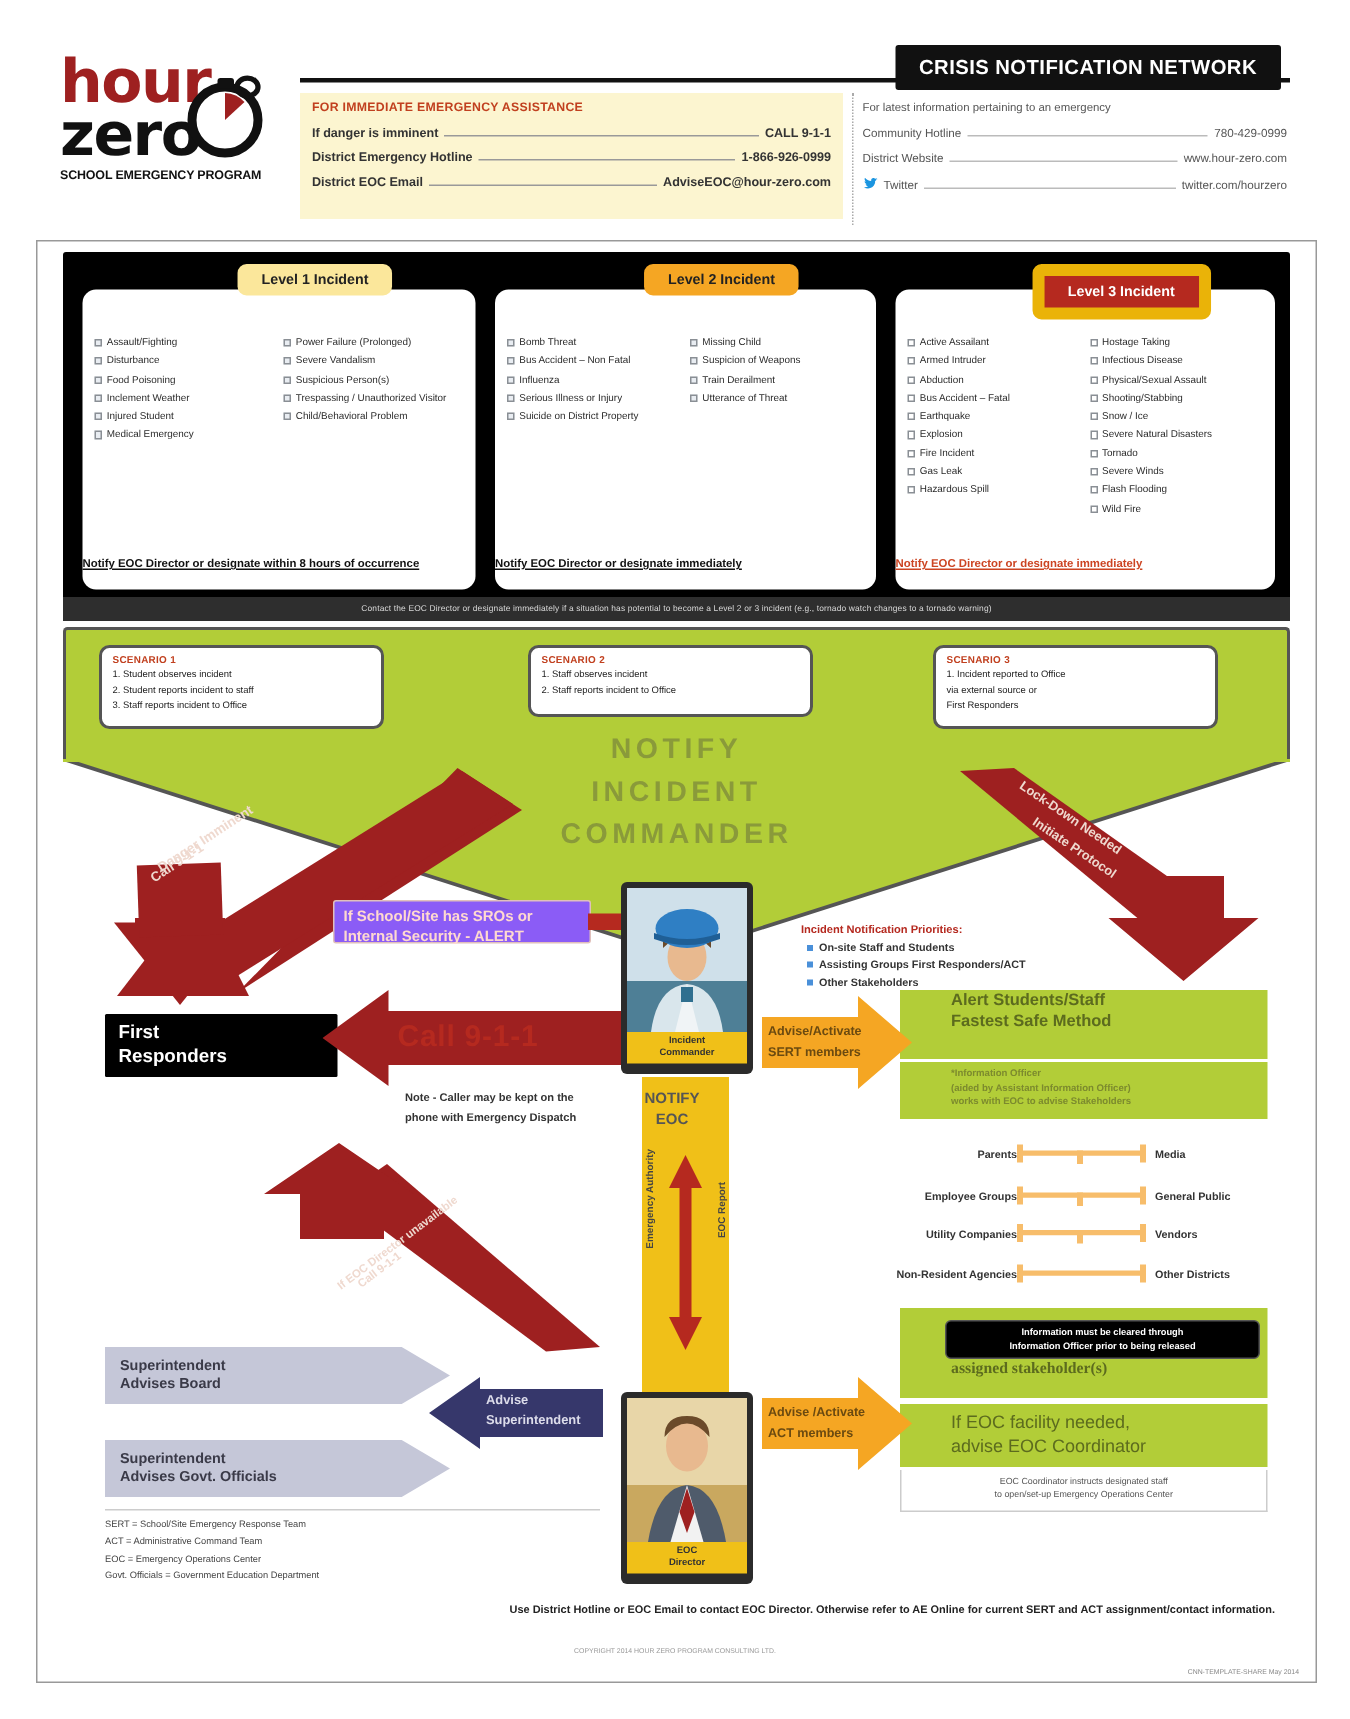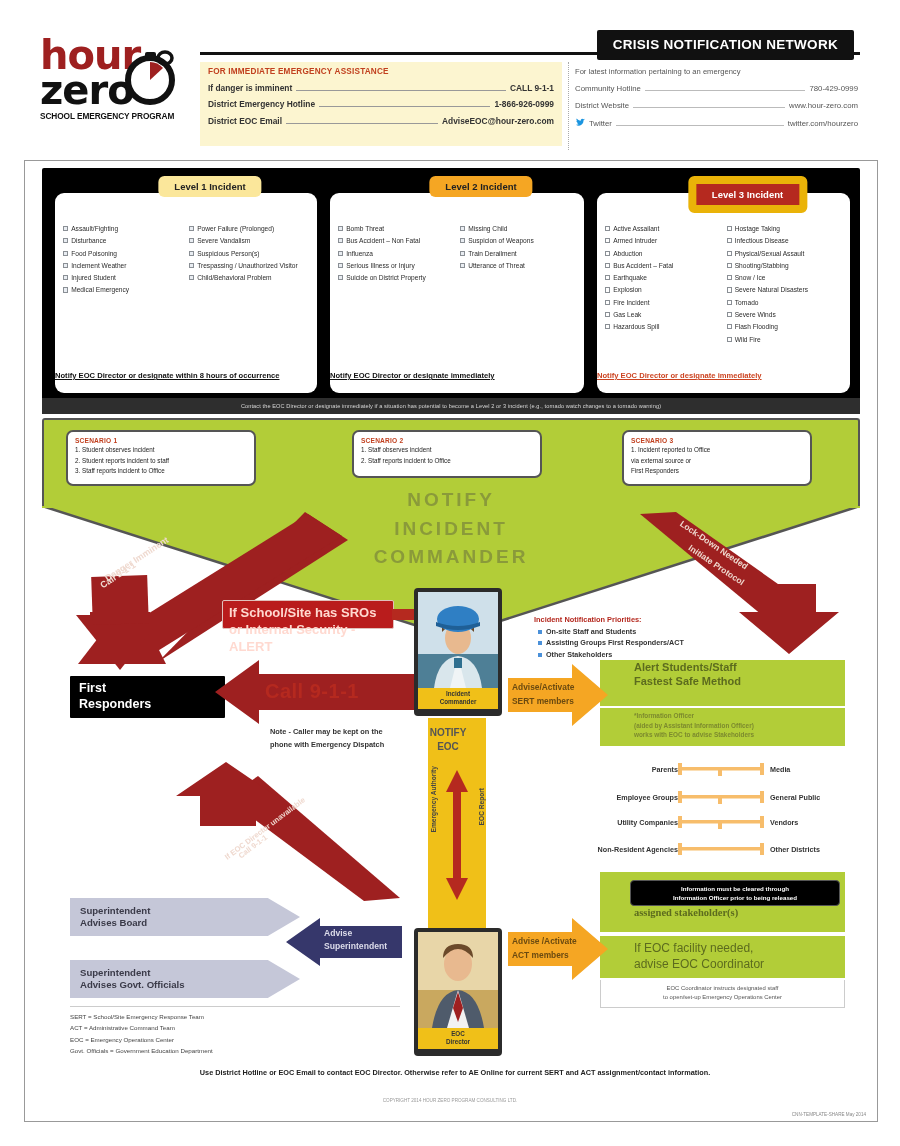--- a/index.html
+++ b/index.html
@@ -134,22 +134,22 @@
 
   
   .diag-arrow { position: absolute; }
   .lbl-on-arrow {
     position: absolute; font-size: 8.5px; font-weight: bold; color: #efd9cf;
     white-space: nowrap;
   }
 
   .sro-box {
     position: absolute; left: 222px; top: 600px; width: 172px; height: 29px;
-    background: #b91c1c; border: 1px solid #e0c0bb; border-radius: 2px;
-    color: #ffd9d0; font-size: 13px; font-weight: bold;
+    background: #8b5cf6; border: 1px solid #e0c0bb; border-radius: 2px;
+    color: #ffd9d0; font-size: 10px; font-weight: bold;
     padding: 4px 6px; line-height: 1.3;
   }
   .first-responders {
     position: absolute; left: 70px; top: 676px; width: 155px; height: 42px;
     background: #000; color: #fff; font-size: 12.5px; font-weight: bold;
     padding: 5px 9px; line-height: 1.25; border-radius:1px;
   }
   .call911 {
     position: absolute; left: 265px; top: 680px;
     font-size: 20px; font-weight: bold; color: #b5291f; letter-spacing: 0.5px;
@@ -252,21 +252,21 @@
   }
   .navy-arrow { position: absolute; left: 286px; top: 918px; width: 116px; height: 48px; }
   .navy-label {
     position: absolute; font-size: 8.6px; font-weight: bold; color: #dcdcea;
     line-height: 1.3;
   }
   .legend { position: absolute; left: 70px; top: 1006px; width: 330px; }
   .legend hr { border:none; border-top:1px solid #ccc; margin-bottom: 4px; }
   .legend-li { font-size: 6.2px; color: #444; line-height: 1.85; }
   .footer-note {
-    position: absolute; left: 60px; top: 1068px; width: 790px; text-align: center;
+    position: absolute; left: 60px; top: 1068px; width: 790px; text-align: right;
     font-size: 7.3px; font-weight: bold; color: #222;
   }
   .footer-copy {
     position: absolute; left: 0; top: 1098px; width: 900px; text-align: center;
     font-size: 4.6px; color: #999;
   }
   .footer-rev {
     position: absolute; right: 34px; top: 1112px; font-size: 4.6px; color: #888;
   }
 </style>

